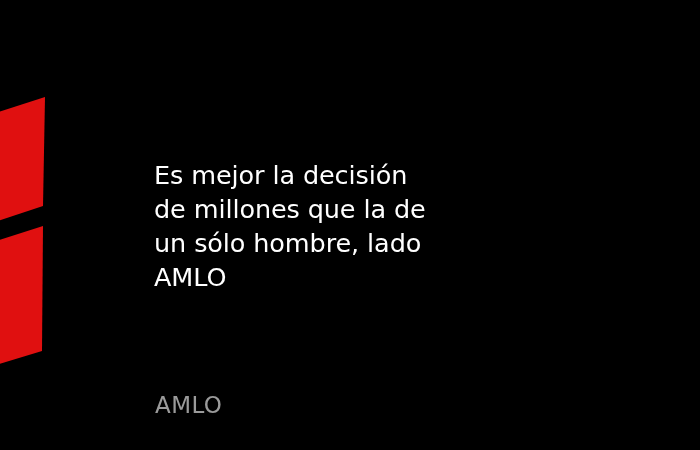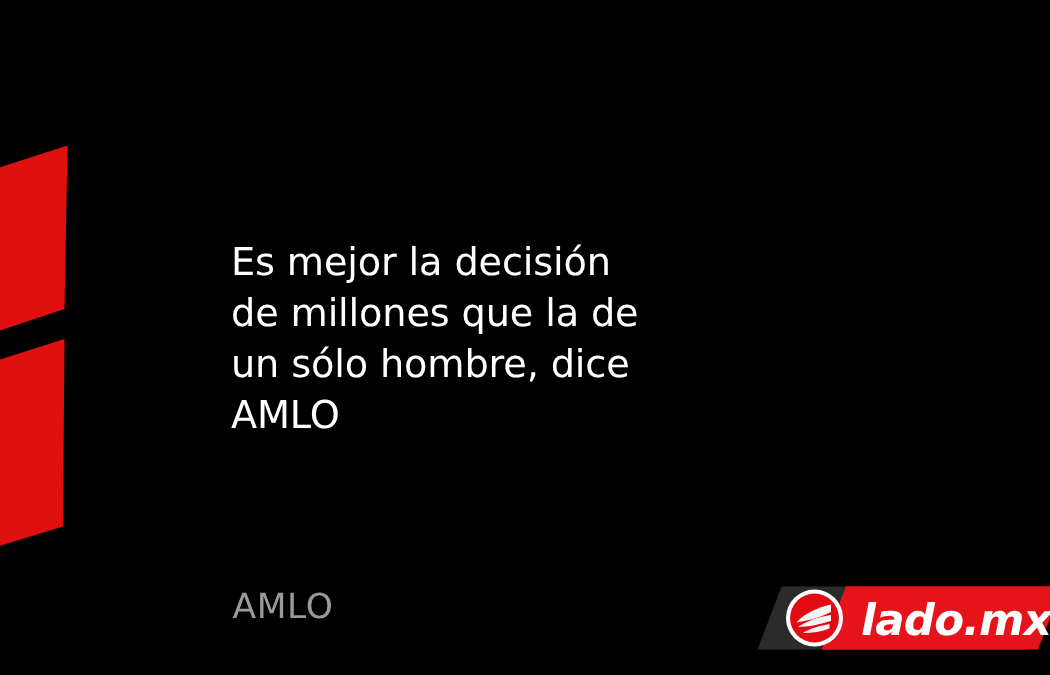--- a/index.html
+++ b/index.html
@@ -89,38 +89,19 @@
     <svg width="62" height="282" viewBox="0 0 62 282" xmlns="http://www.w3.org/2000/svg">
 
       <polygon points="-20,30 45,9 43,118 -20,139" fill="#e01010"></polygon>
 
       <polygon points="-20,158 43,138 42,263 -20,282" fill="#e01010"></polygon>
     </svg>
   </div>
 
   <h1 id="headline">Es mejor la decisión
 de millones que la de
-un sólo hombre, dice
+un sólo hombre, lado
 AMLO</h1>
 
   <div id="category-tag">AMLO</div>
 
-  <div id="site-logo">
-    <svg width="202" height="60" viewBox="0 0 202 60" xmlns="http://www.w3.org/2000/svg">
-
-      <polygon points="23,10 80,10 64,52 7,52" fill="#2b2b2b"></polygon>
-
-      <polygon points="66,10 202,10 202,11 186,52 50,52" fill="#e6131a"></polygon>
-      <polygon points="66,10 210,10 194,52 50,52" fill="#e6131a"></polygon>
-
-      <g>
-        <circle cx="45" cy="31" r="19" fill="#ffffff"></circle>
-        <circle cx="45" cy="31" r="16.3" fill="#e20a13"></circle>
-        <path d="M56 22 C47 24 38 28 33 34 C40 33 48 31 56 27 Z" fill="#f4f4f4"></path>
-        <path d="M56 29 C48 30 40 33 34 37 C41 37 49 35 56 33 Z" fill="#f4f4f4"></path>
-        <path d="M55 35 C49 36 42 38 37 41 C44 41 50 40 55 38 Z" fill="#f4f4f4"></path>
-      </g>
-
-      <text class="logo-wordmark" x="76" y="42">lado.mx</text>
-    </svg>
-  </div>
 
 </div>
 
 </body></html>

